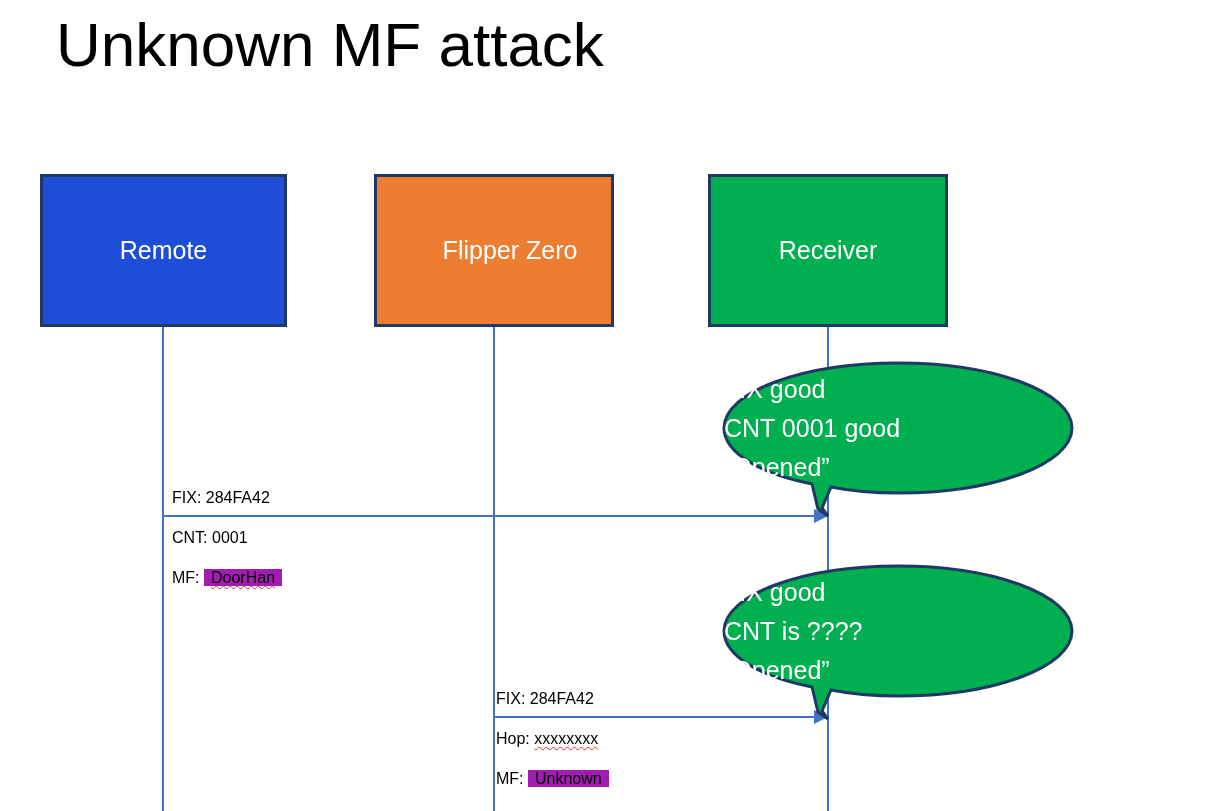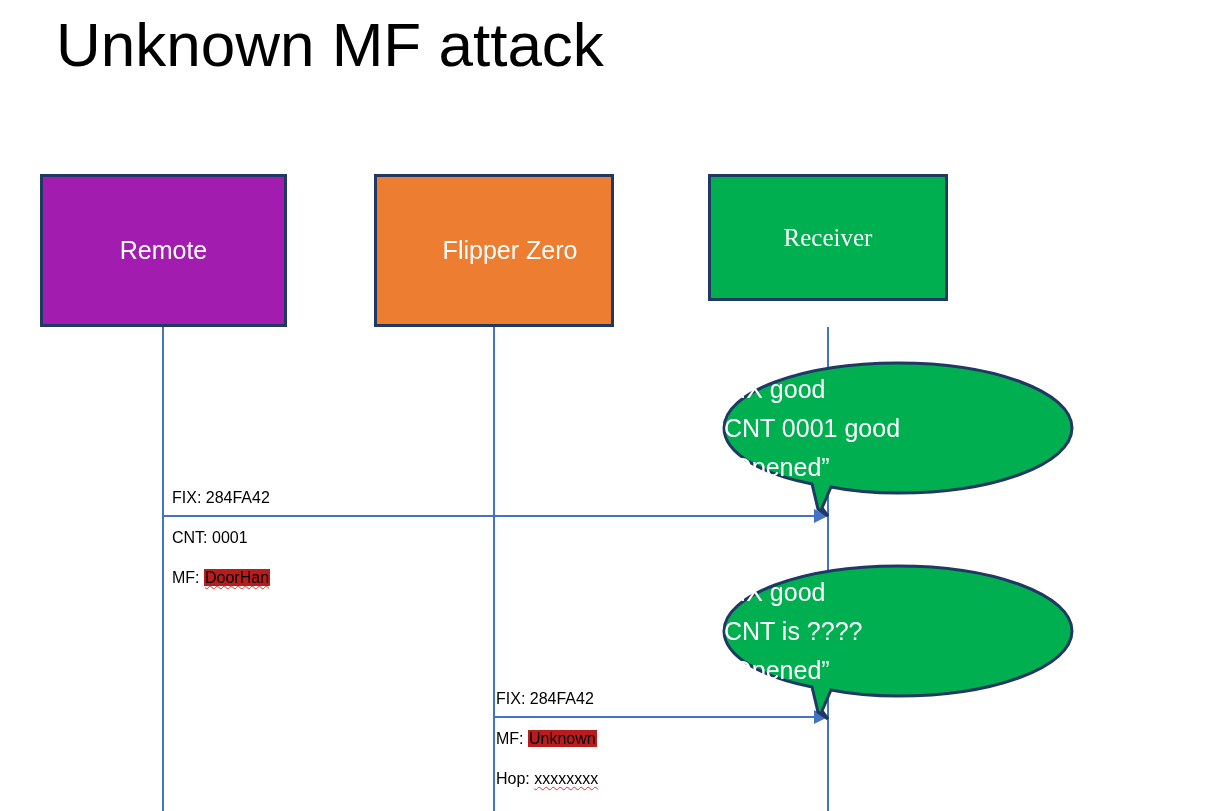--- a/index.html
+++ b/index.html
@@ -38,31 +38,30 @@
     box-sizing: border-box;
     display: flex;
     align-items: center;
     justify-content: center;
     color: #ffffff;
     font-size: 25px;
     font-weight: 400;
   }
   #box-remote {
     left: 40px;  top: 174px;  width: 247px; height: 153px;
-    background: #a21caf;
+    background: #1d4ed8;
   }
   #box-flipper {
     left: 374px; top: 174px;  width: 240px; height: 153px;
     background: #ED7D31;
     padding-left: 32px;
   }
   #box-receiver {
-    left: 708px; top: 174px;  width: 240px; height: 127px;
+    left: 708px; top: 174px;  width: 240px; height: 153px;
     background: #00B050;
-    font-family: Liberation Serif, serif;
   }
 
   
   .lifeline {
     position: absolute;
     width: 2px;
     background: #4472C4;
   }
   #lifeline-remote   { left: 162px; top: 327px; height: 484px; }
   #lifeline-flipper  { left: 493px; top: 327px; height: 484px; }
@@ -93,22 +92,22 @@
     color: #000000;
     line-height: 40px;
     white-space: nowrap;
   }
   #msg-1-line-1 { left: 172px; top: 478px; }
   #msg-1-rest   { left: 172px; top: 518px; }
   #msg-2-line-1 { left: 496px; top: 679px; }
   #msg-2-rest   { left: 496px; top: 719px; }
 
   .hl {
-    background: #b91c1c;
-    padding: 0 1px;
+    background: #a21caf;
+    padding: 0 7px;
   }
   .squiggle {
     text-decoration: underline;
     text-decoration-color: #E03030;
     text-decoration-style: wavy;
     text-decoration-thickness: 1px;
     text-underline-offset: 2px;
   }
 
   
@@ -174,24 +173,24 @@
     <div>
       <span>MF: </span><span class="hl squiggle">DoorHan</span>
     </div>
   </div>
 
   <div class="msg-text" id="msg-2-line-1">
     <span>FIX: 284FA42</span>
   </div>
   <div class="msg-text" id="msg-2-rest">
     <div>
+      <span>Hop: </span><span class="squiggle">xxxxxxxx</span>
+    </div>
+    <div>
       <span>MF: </span><span class="hl">Unknown</span>
-    </div>
-    <div>
-      <span>Hop: </span><span class="squiggle">xxxxxxxx</span>
     </div>
   </div>
 
   <div class="bubble" id="bubble-1">
     <svg viewBox="0 0 348 168" preserveAspectRatio="none">
       <path d="M 174 0
                C 270 0 348 29 348 65
                C 348 101 270 130 174 130
                C 150 130 127 128 107 124
                L 98 145 L 104 153 L 94 146 L 88 121

